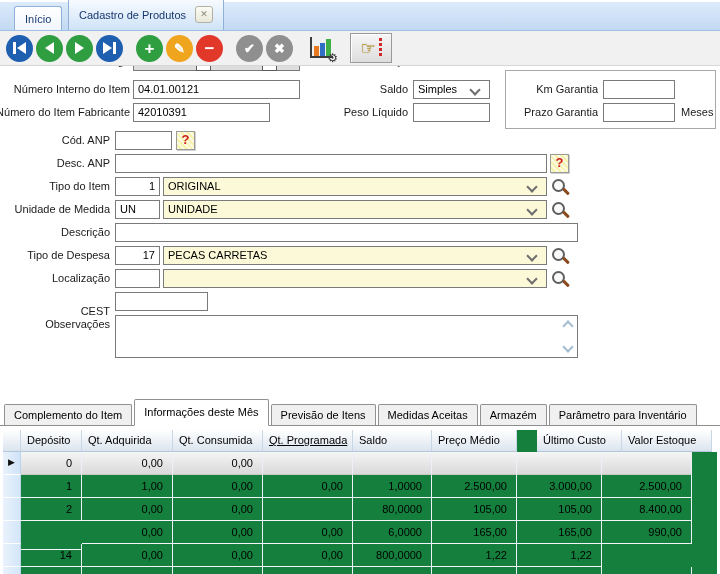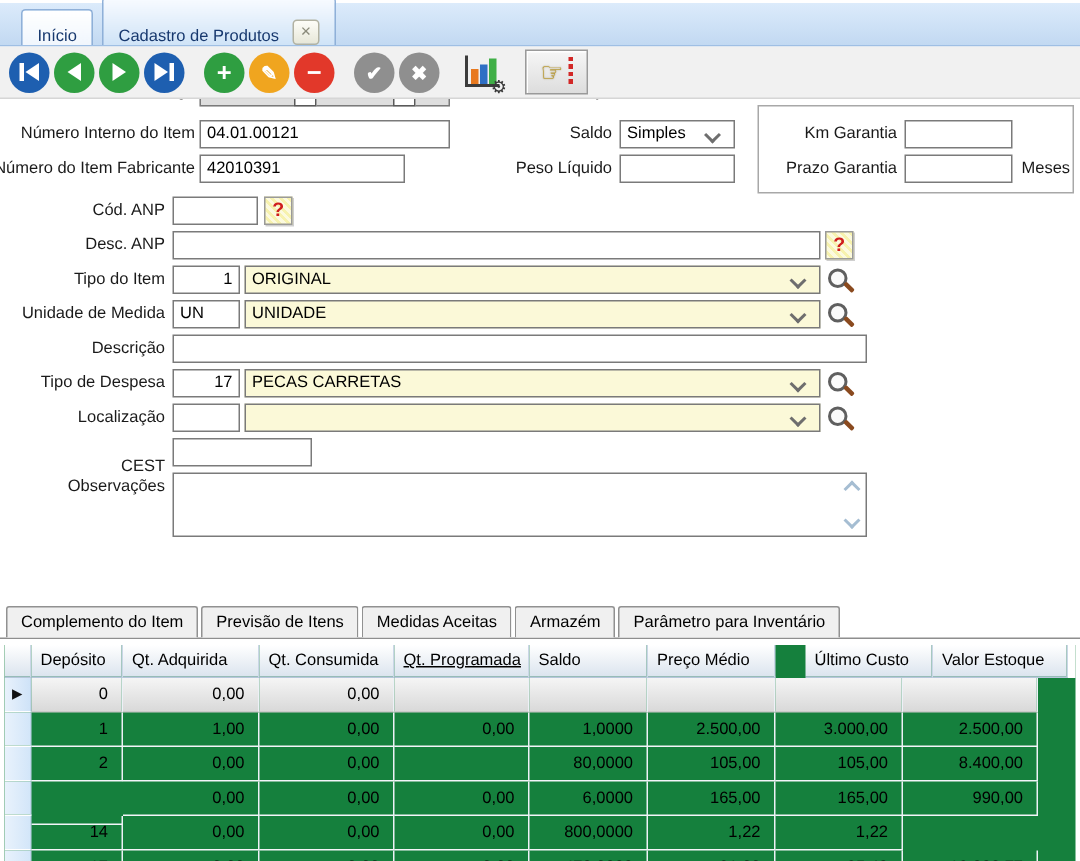--- a/index.html
+++ b/index.html
@@ -4,21 +4,21 @@
 <style>
   html,body{margin:0;padding:0}
   body{width:720px;height:574px;position:relative;overflow:hidden;background:#fff;
        font-family:"Liberation Sans",sans-serif;font-size:11px;color:#000}
   .abs{position:absolute;box-sizing:border-box}
 
   
   .tabstrip{top:2px;left:0;width:720px;height:29px;
             background:linear-gradient(#dcebfb,#c2d9f2);border-bottom:1px solid #9fbfe4}
   .ttab{position:absolute;box-sizing:border-box;border:1px solid #8fb0d8;border-bottom:none;
-        border-radius:3px 3px 0 0;color:#17386e;display:flex;align-items:flex-end;padding:0 10px}
+        border-radius:3px 3px 0 0;color:#17386e;display:flex;align-items:center;padding:0 10px}
   .ttab.inicio{left:14px;bottom:0;height:24px;background:linear-gradient(#ffffff,#f0f6fd)}
   .ttab.cadastro{left:68px;bottom:0;height:32px;background:linear-gradient(#f8fbff,#cfe3f7)}
   .closebox{width:16px;height:15px;margin-left:9px;border:1px solid #b2b2a2;border-radius:3px;
             background:linear-gradient(#fdfdf8,#e7e7d8);color:#8a8a7a;font-size:9px;
             text-align:center;line-height:14px}
 
   
   .toolbar{top:31px;left:0;width:720px;height:35px;background:#f1f1f1;border-bottom:1px solid #d6d6d6;
            display:flex;align-items:center}
   .tbtn{width:27px;height:27px;border-radius:50%;margin-left:3px;position:relative;
@@ -248,20 +248,21 @@
   <span class="lbl" style="right:610px;top:249px">Observações</span>
   <div class="memo" style="left:115px;top:249px;width:463px;height:43px">
     <span></span>
     <span class="chev up"></span>
     <span class="chev dn"></span>
   </div>
 </div>
 
 <div class="abs btabs">
     <div class="btab">Complemento do Item</div>
+    <div class="btab active">Informações deste Mês</div>
     <div class="btab">Previsão de Itens</div>
     <div class="btab">Medidas Aceitas</div>
     <div class="btab">Armazém</div>
     <div class="btab">Parâmetro para Inventário</div>
   </div>
 
 <div class="abs grid">
     <div class="ghrow">
       <div class="ghc corner" style="width: 18px; flex: 0 0 auto;"></div>
       <div class="ghc" style="width: 61px; flex: 0 0 auto;">Depósito</div>

